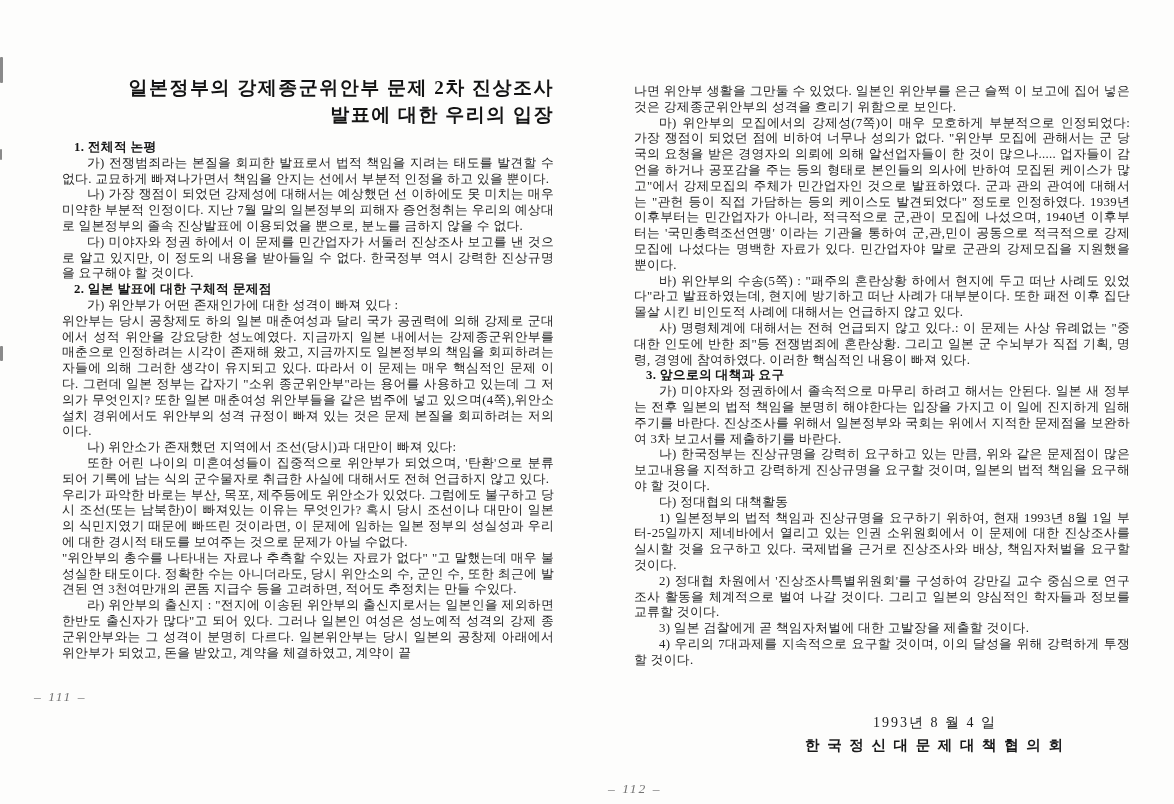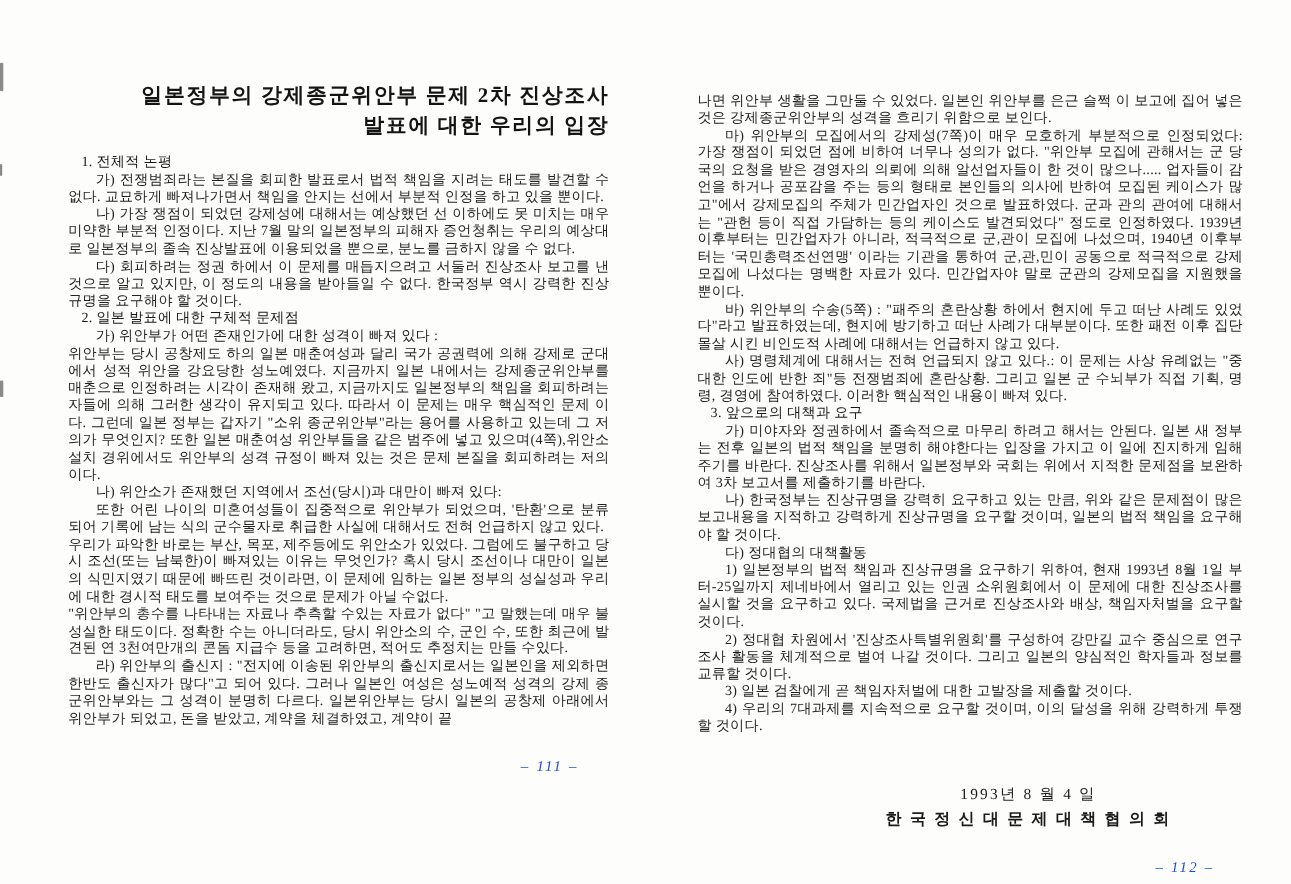--- a/index.html
+++ b/index.html
@@ -18,25 +18,25 @@
     font-size:19px;font-weight:700;text-align:right;
     line-height:27px;letter-spacing:1.5px;
     margin:0 0 12px 0;color:#141414;
   }
   .bp{
     margin:0;font-size:12.8px;line-height:15.8px;
     text-align:justify;letter-spacing:0.3px;
     color:#222;
   }
   .ind{text-indent:25px;}
-  .hd{font-weight:400;text-indent:12px;color:#161616;}
+  .hd{font-weight:700;text-indent:12px;color:#161616;}
   .gap{}
   .pageno{
-    text-align:right;font-style:italic;font-size:13.5px;
-    letter-spacing:2px;color:#1d4ed8;
+    text-align:left;font-style:italic;font-size:13.5px;
+    letter-spacing:2px;color:#737373;
   }
   .pageno-left{margin-top:28px;transform:translateX(-28px);}
   .pageno-right{margin-top:24px;transform:translateX(-26px);}
   .sig{
     margin-top:44px;text-align:center;
     transform:translateX(53px);
     color:#1a1a1a;
   }
   .sig-date{font-size:14px;letter-spacing:2px;line-height:22px;}
   .sig-org{font-size:14.5px;letter-spacing:2px;line-height:23px;font-weight:600;}
@@ -51,21 +51,21 @@
 <div class="artifact a1"></div>
 <div class="artifact a2"></div>
 <div class="artifact a3"></div>
 
 <div class="page page-left">
   <h1 class="doc-title"><span>일본정부의 강제종군위안부 문제 2차 진상조사</span><br><span>발표에 대한 우리의 입장</span></h1>
 
   <p class="bp hd">1.  전체적 논평</p>
   <p class="bp ind">가)  전쟁범죄라는 본질을 회피한 발표로서 법적 책임을 지려는 태도를 발견할 수 없다.  교묘하게 빠져나가면서 책임을 안지는 선에서 부분적 인정을 하고 있을 뿐이다.</p>
   <p class="bp ind">나)  가장 쟁점이 되었던 강제성에 대해서는 예상했던 선 이하에도 못 미치는 매우 미약한 부분적 인정이다.  지난 7월 말의 일본정부의 피해자 증언청취는 우리의 예상대로 일본정부의 졸속 진상발표에 이용되었을 뿐으로, 분노를 금하지 않을 수 없다.</p>
-  <p class="bp ind">다)  회피하려는 정권 하에서 이 문제를 매듭지으려고 서둘러 진상조사 보고를 낸 것으로 알고 있지만,  이 정도의 내용을 받아들일 수 없다.  한국정부 역시 강력한 진상규명을 요구해야 할 것이다.</p>
+  <p class="bp ind">다)  미야자와 정권 하에서 이 문제를 민간업자가 서둘러 진상조사 보고를 낸 것으로 알고 있지만,  이 정도의 내용을 받아들일 수 없다.  한국정부 역시 강력한 진상규명을 요구해야 할 것이다.</p>
 
   <p class="bp hd gap">2. 일본 발표에 대한 구체적 문제점</p>
   <p class="bp ind">가) 위안부가 어떤 존재인가에 대한 성격이 빠져 있다 :</p>
   <p class="bp">위안부는 당시 공창제도 하의 일본 매춘여성과 달리 국가 공권력에 의해 강제로 군대에서 성적 위안을 강요당한 성노예였다.  지금까지 일본 내에서는 강제종군위안부를 매춘으로 인정하려는 시각이 존재해 왔고, 지금까지도 일본정부의 책임을 회피하려는 자들에 의해 그러한 생각이 유지되고 있다.  따라서 이 문제는 매우 핵심적인 문제 이다.  그런데 일본 정부는 갑자기 "소위 종군위안부"라는 용어를 사용하고 있는데 그 저의가 무엇인지?  또한 일본 매춘여성 위안부들을 같은 범주에 넣고 있으며(4쪽),위안소 설치 경위에서도 위안부의 성격 규정이 빠져 있는 것은 문제 본질을 회피하려는 저의이다.</p>
   <p class="bp ind">나) 위안소가 존재했던 지역에서 조선(당시)과 대만이 빠져 있다:</p>
   <p class="bp ind">또한 어린 나이의 미혼여성들이 집중적으로 위안부가 되었으며,  '탄환'으로 분류되어 기록에 남는 식의 군수물자로 취급한 사실에 대해서도 전혀 언급하지 않고 있다.</p>
   <p class="bp">우리가 파악한 바로는 부산, 목포, 제주등에도 위안소가 있었다.  그럼에도 불구하고 당시 조선(또는 남북한)이 빠져있는 이유는 무엇인가?  혹시 당시 조선이나 대만이 일본의 식민지였기 때문에 빠뜨린 것이라면, 이 문제에 임하는 일본 정부의 성실성과 우리에 대한 경시적 태도를 보여주는 것으로 문제가 아닐 수없다.</p>
   <p class="bp">"위안부의 총수를 나타내는 자료나 추측할 수있는 자료가 없다" "고 말했는데 매우 불성실한 태도이다.  정확한 수는 아니더라도, 당시 위안소의 수, 군인 수, 또한 최근에 발견된 연 3천여만개의 콘돔 지급수 등을 고려하면,  적어도 추정치는 만들 수있다.</p>
   <p class="bp ind">라) 위안부의 출신지 : "전지에 이송된 위안부의 출신지로서는 일본인을 제외하면 한반도 출신자가 많다"고 되어 있다.  그러나 일본인 여성은 성노예적 성격의 강제 종군위안부와는 그 성격이 분명히 다르다.  일본위안부는 당시 일본의 공창제 아래에서 위안부가 되었고, 돈을 받았고, 계약을 체결하였고,  계약이 끝</p>
 

